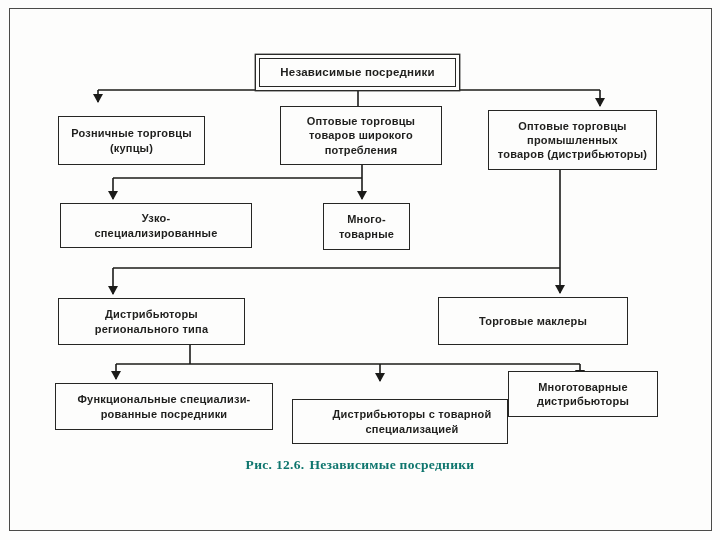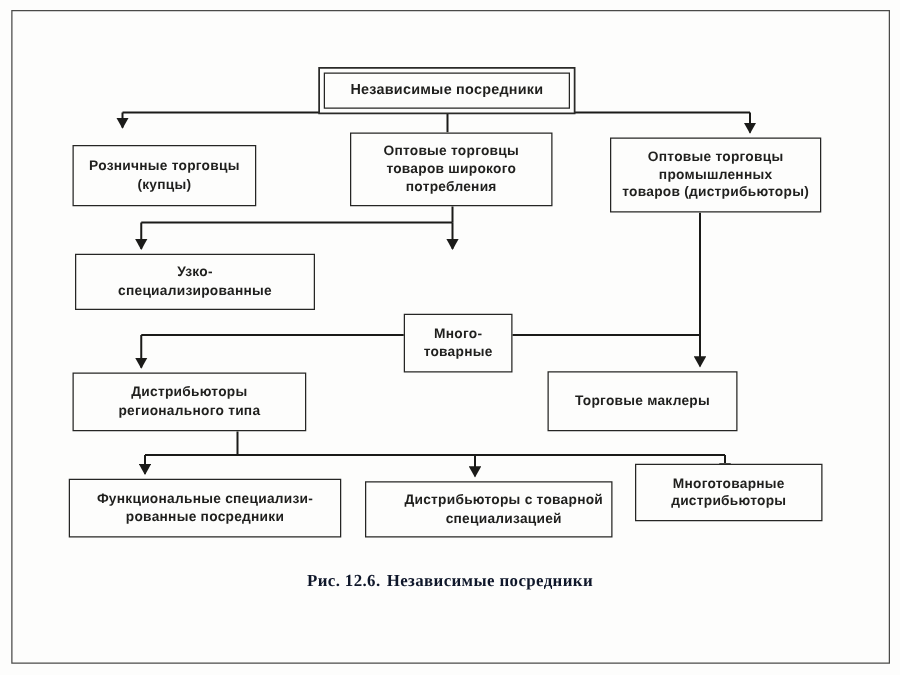--- a/index.html
+++ b/index.html
@@ -32,21 +32,21 @@
   }
   .node--root{
     font-size:11.5px;
     box-shadow:0 0 0 3px #fdfdfc, 0 0 0 4.4px #2a2a28;
   }
   .caption{
     position:absolute;left:0;right:0;top:457px;
     text-align:center;
     font-family:"Liberation Serif", serif;
     font-weight:700;
-    font-size:13.5px;color:#0f172a;
+    font-size:13.5px;color:#0f766e;
     letter-spacing:.3px;
   }
   .caption .cap-title{margin-left:5px;}
 </style>
 </head>
 <body>
 
 <div class="stage">
 
   <div class="frame"></div>
@@ -91,32 +91,32 @@
 товаров широкого
 потребления</div>
 
   <div class="node" style="left:488px;top:110px;width:169px;height:60px;">Оптовые торговцы
 промышленных
 товаров (дистрибьюторы)</div>
 
   <div class="node" style="left:60px;top:203px;width:192px;height:45px;">Узко-
 специализированные</div>
 
-  <div class="node" style="left:323px;top:203px;width:87px;height:47px;margin-top:48px;">Много-
+  <div class="node" style="left:323px;top:203px;width:87px;height:47px;">Много-
 товарные</div>
 
   <div class="node" style="left:58px;top:298px;width:187px;height:47px;">Дистрибьюторы
 регионального типа</div>
 
-  <div class="node" style="left:438px;top:297px;width:152px;height:48px;">Торговые маклеры</div>
+  <div class="node" style="left:438px;top:297px;width:190px;height:48px;">Торговые маклеры</div>
 
   <div class="node" style="left:55px;top:383px;width:218px;height:47px;">Функциональные специализи-
 рованные посредники</div>
 
-  <div class="node" style="left:292px;top:385px;width:198px;height:45px;padding-left:28px;">Дистрибьюторы с товарной
+  <div class="node" style="left:292px;top:399px;width:216px;height:45px;padding-left:28px;">Дистрибьюторы с товарной
 специализацией</div>
 
   <div class="node" style="left:508px;top:371px;width:150px;height:46px;">Многотоварные
 дистрибьюторы</div>
 
   <div class="caption">
     <span class="cap-label">Рис. 12.6.</span><span class="cap-title">Независимые посредники</span>
   </div>
 
 </div>

